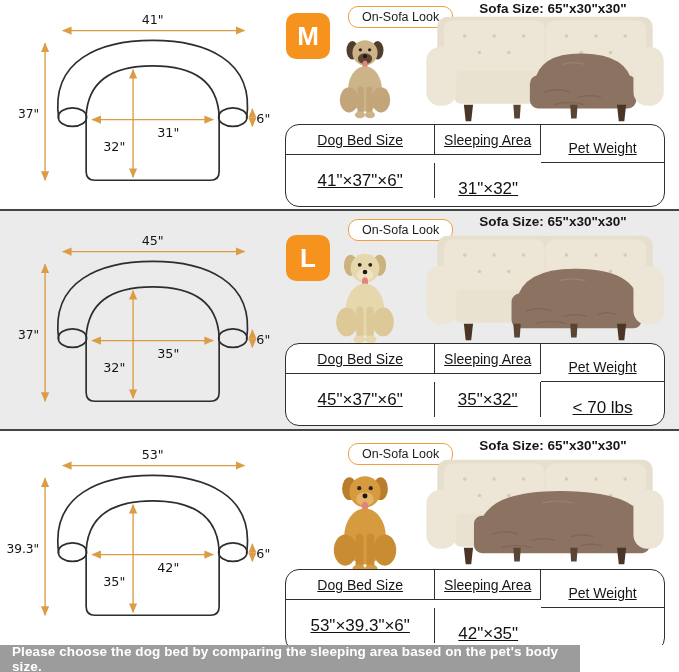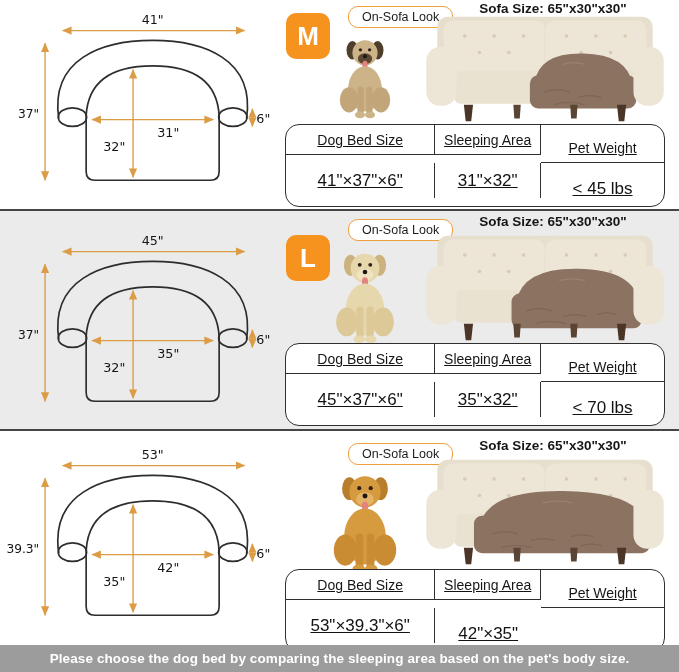--- a/index.html
+++ b/index.html
@@ -64,23 +64,23 @@
   .trow{display:grid;grid-template-columns:39.5% 28% 32.5%;}
   .trow > div{
     display:flex;align-items:center;justify-content:center;
     border-right:1.6px solid #2f2f2f;box-sizing:border-box;
   }
   .trow > div:last-child{border-right:none;margin-top:8px;}
   .thead > div{height:30px;font-size:14px;border-bottom:1.6px solid #2f2f2f;color:#161616;}
   .tvals > div{height:35px;font-size:17px;color:#121212;}
 
   .banner{
-    width:679px;height:27px;background:#9C9C9C;color:#fff;
+    width:568px;height:27px;background:#9C9C9C;color:#fff;
     display:flex;align-items:center;justify-content:center;
-    font-size:13.5px;font-weight:bold;letter-spacing:.1px;
+    font-size:13.5px;font-weight:bold;letter-spacing:.1px;padding-left:12px;
   }
 </style>
 </head>
 <body>
 
 <section class="row row-m">
   <div class="diagram">
     <svg class="dsvg" viewBox="0 0 272 198">
       <defs>
         <marker id="am" viewBox="0 0 8 8" markerWidth="8" markerHeight="8" refX="6.5" refY="3" orient="auto-start-reverse">
@@ -173,21 +173,20 @@
 
   <div class="size-table">
     <div class="trow thead">
       <div>Dog Bed Size</div>
       <div>Sleeping Area</div>
       <div>Pet Weight</div>
     </div>
     <div class="trow tvals">
       <div>41"×37"×6"</div>
       <div>31"×32"</div>
-      <div>&lt; 45 lbs</div>
     </div>
   </div>
 </section>
 
 <section class="row row-l">
   <div class="diagram">
     <svg class="dsvg" viewBox="0 0 272 198">
       <defs>
         <marker id="al" viewBox="0 0 8 8" markerWidth="8" markerHeight="8" refX="6.5" refY="3" orient="auto-start-reverse">
           <path d="M0,0 L7,3 L0,6 Z" fill="#DB9C45"></path>

